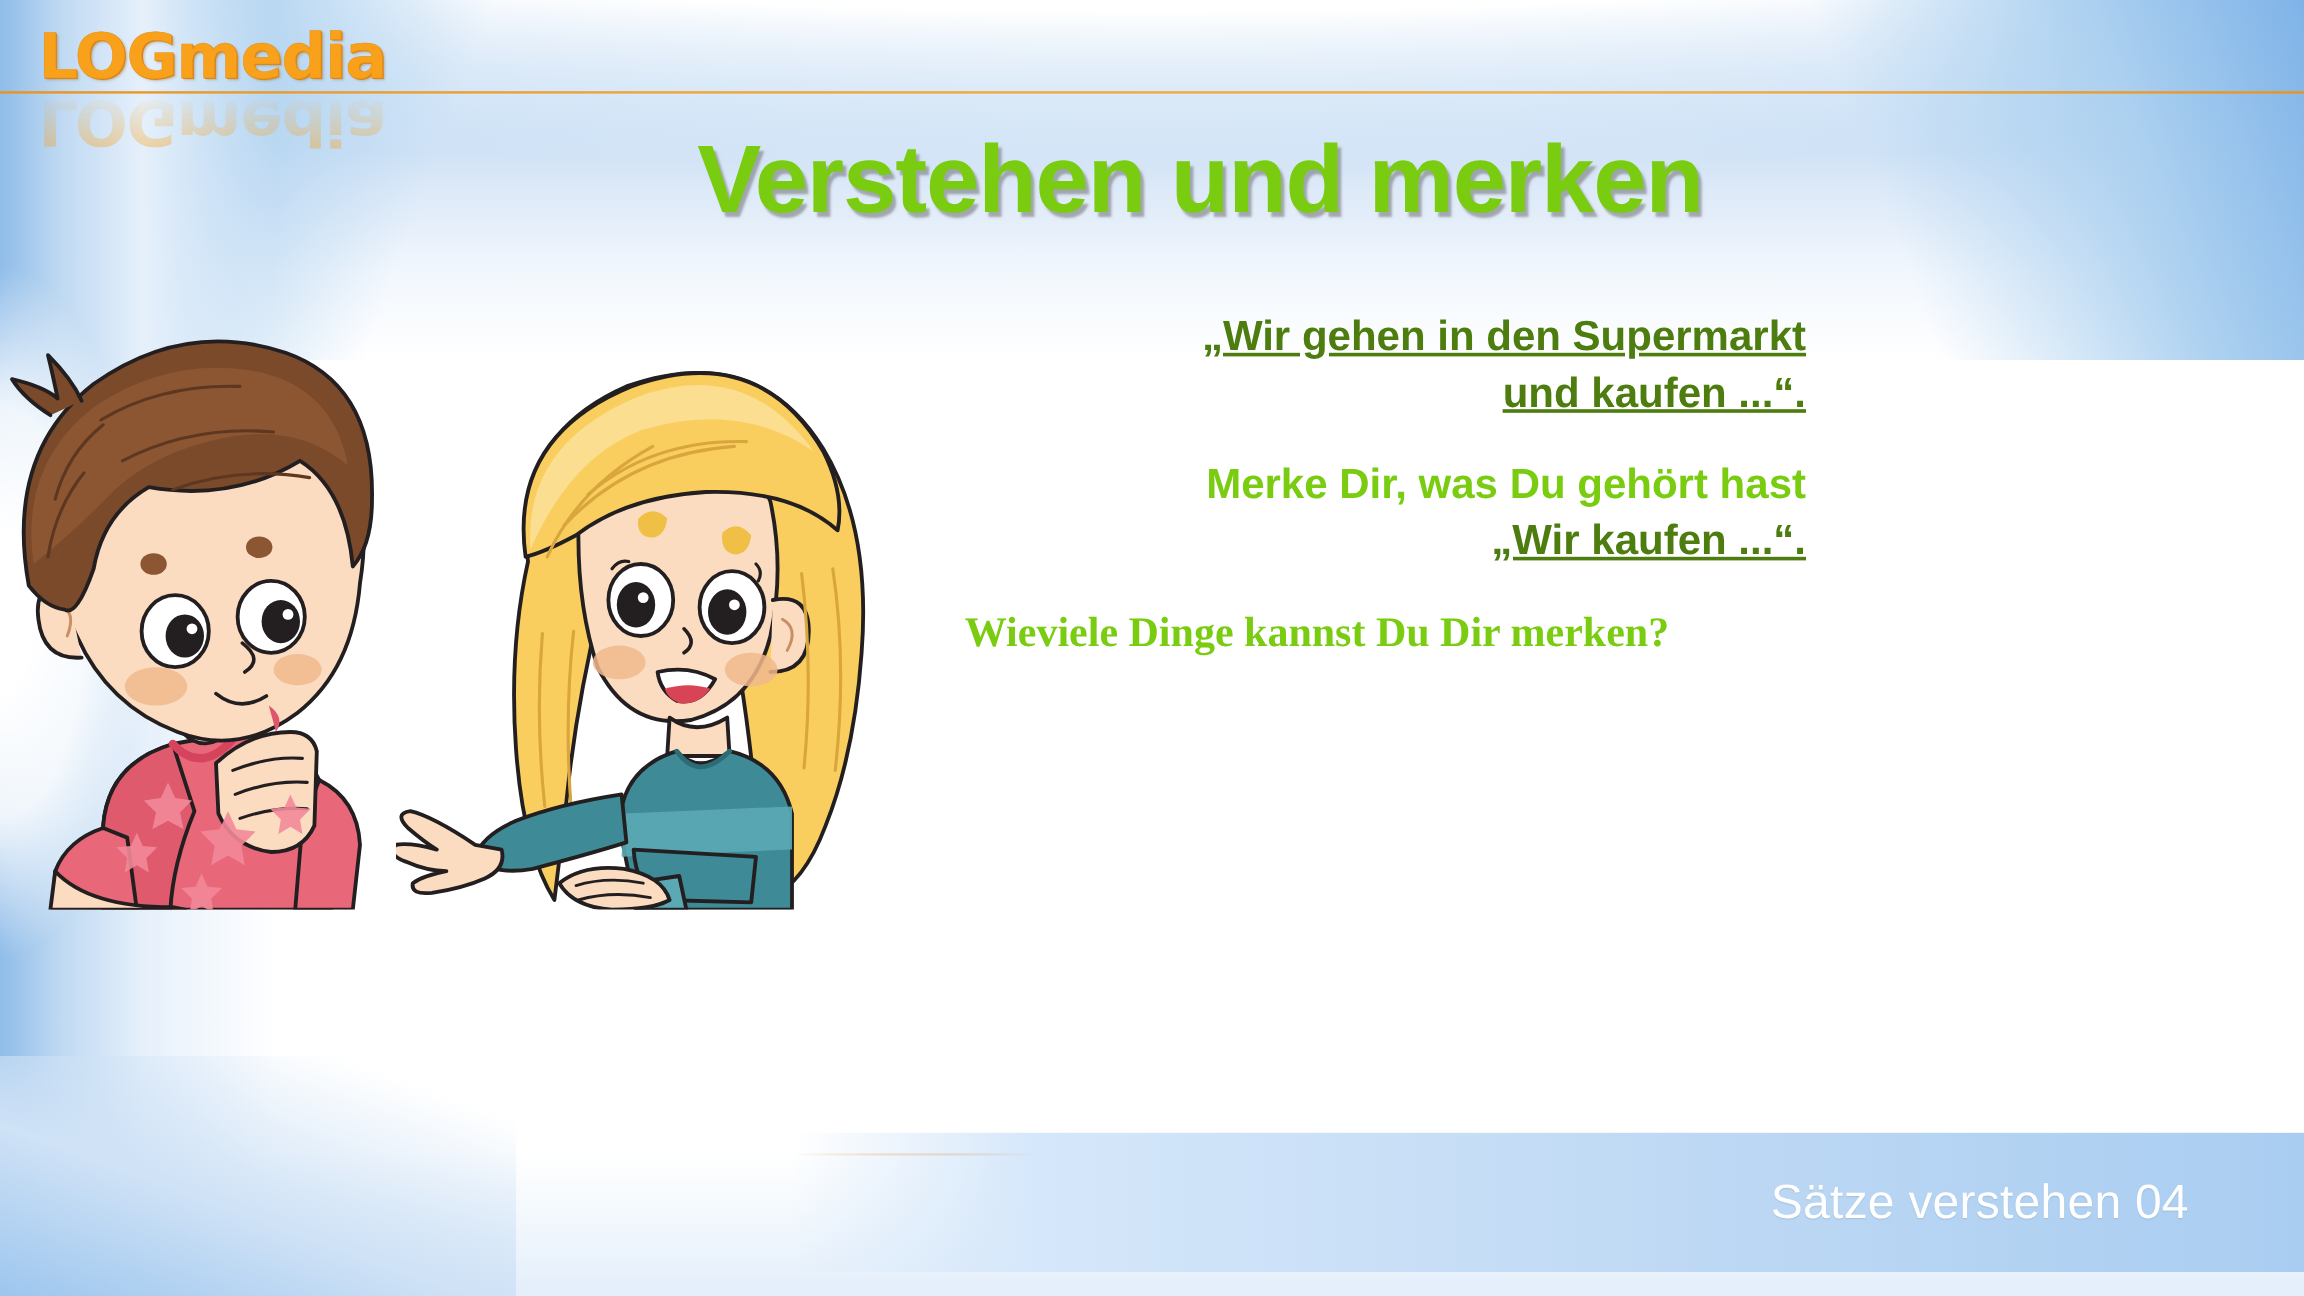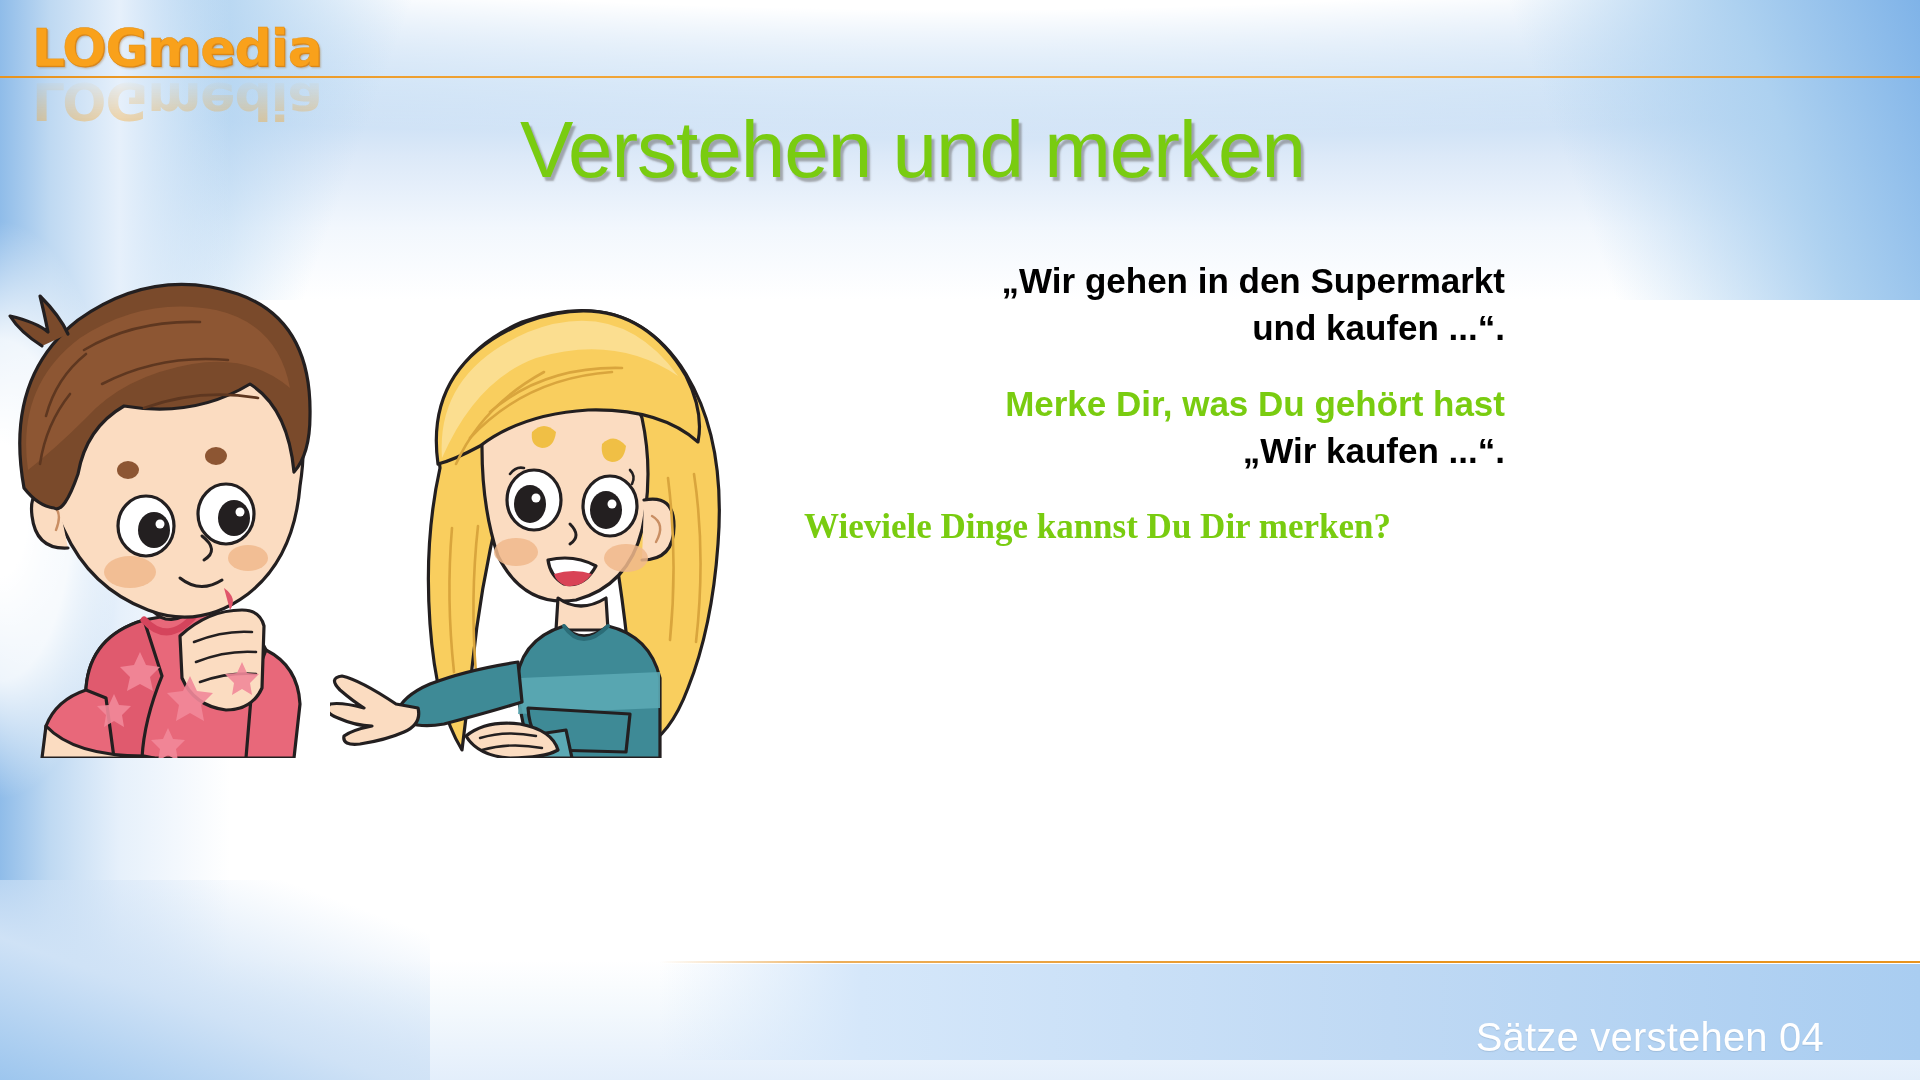--- a/index.html
+++ b/index.html
@@ -72,49 +72,49 @@
     transform:scaleY(-1);
     opacity:.45;
     margin-top:1px;
     -webkit-mask-image:linear-gradient(to top, rgba(0,0,0,0) 6%, rgba(0,0,0,.85) 92%);
             mask-image:linear-gradient(to top, rgba(0,0,0,0) 6%, rgba(0,0,0,.85) 92%);
   }
 
   
   .title{
     position:absolute;left:520px;top:108px;width:960px;
-    text-align:left;
-    font-size:80px;font-weight:400;line-height:1.05;
+    text-align:center;
+    font-size:80px;font-weight:700;line-height:1.05;
     color:#79CC10;
     letter-spacing:-1px;
     text-shadow:3px 4px 2px rgba(110,110,110,.55);
     white-space:nowrap;
   }
 
   
   .textblock{
     position:absolute;left:690px;top:258px;width:815px;
     text-align:right;
     font-size:35px;font-weight:700;line-height:1.33;
   }
   .tl{display:block;white-space:nowrap;}
   .green{color:#79CC10;}
-  .grey{color:#000000;}
+  .grey{color:#4d7c0f;text-decoration:underline;}
   .spacer{display:block;height:30px;}
   .center-line{text-align:center;font-family:Liberation Serif, serif;}
 
   
   .footer-rule{
     position:absolute;left:660px;bottom:117px;width:1260px;height:2px;
     background:linear-gradient(90deg,rgba(232,148,31,0) 0%,#ecae5a 14%,#e8941f 55%,#e8941f 100%);
   }
   .footer-bar{
-    position:absolute;right:0;bottom:20px;width:1260px;height:96px;
+    position:absolute;right:0;bottom:20px;width:1260px;height:116px;
     background:linear-gradient(90deg,rgba(214,232,250,0) 0%,#d5e7fa 16%,#bfd9f4 58%,#a9cdf1 100%);
-    display:flex;align-items:flex-end;justify-content:flex-end;
+    display:flex;align-items:center;justify-content:flex-end;
     padding-right:96px;box-sizing:border-box;
   }
   .footer-text{
     color:#ffffff;font-size:40px;font-weight:400;letter-spacing:.2px;
     text-shadow:0 1px 1px rgba(120,150,180,.35);
   }
 
   
   .char{position:absolute;}
   .char-boy{left:-6px;top:258px;width:340px;height:500px;}

